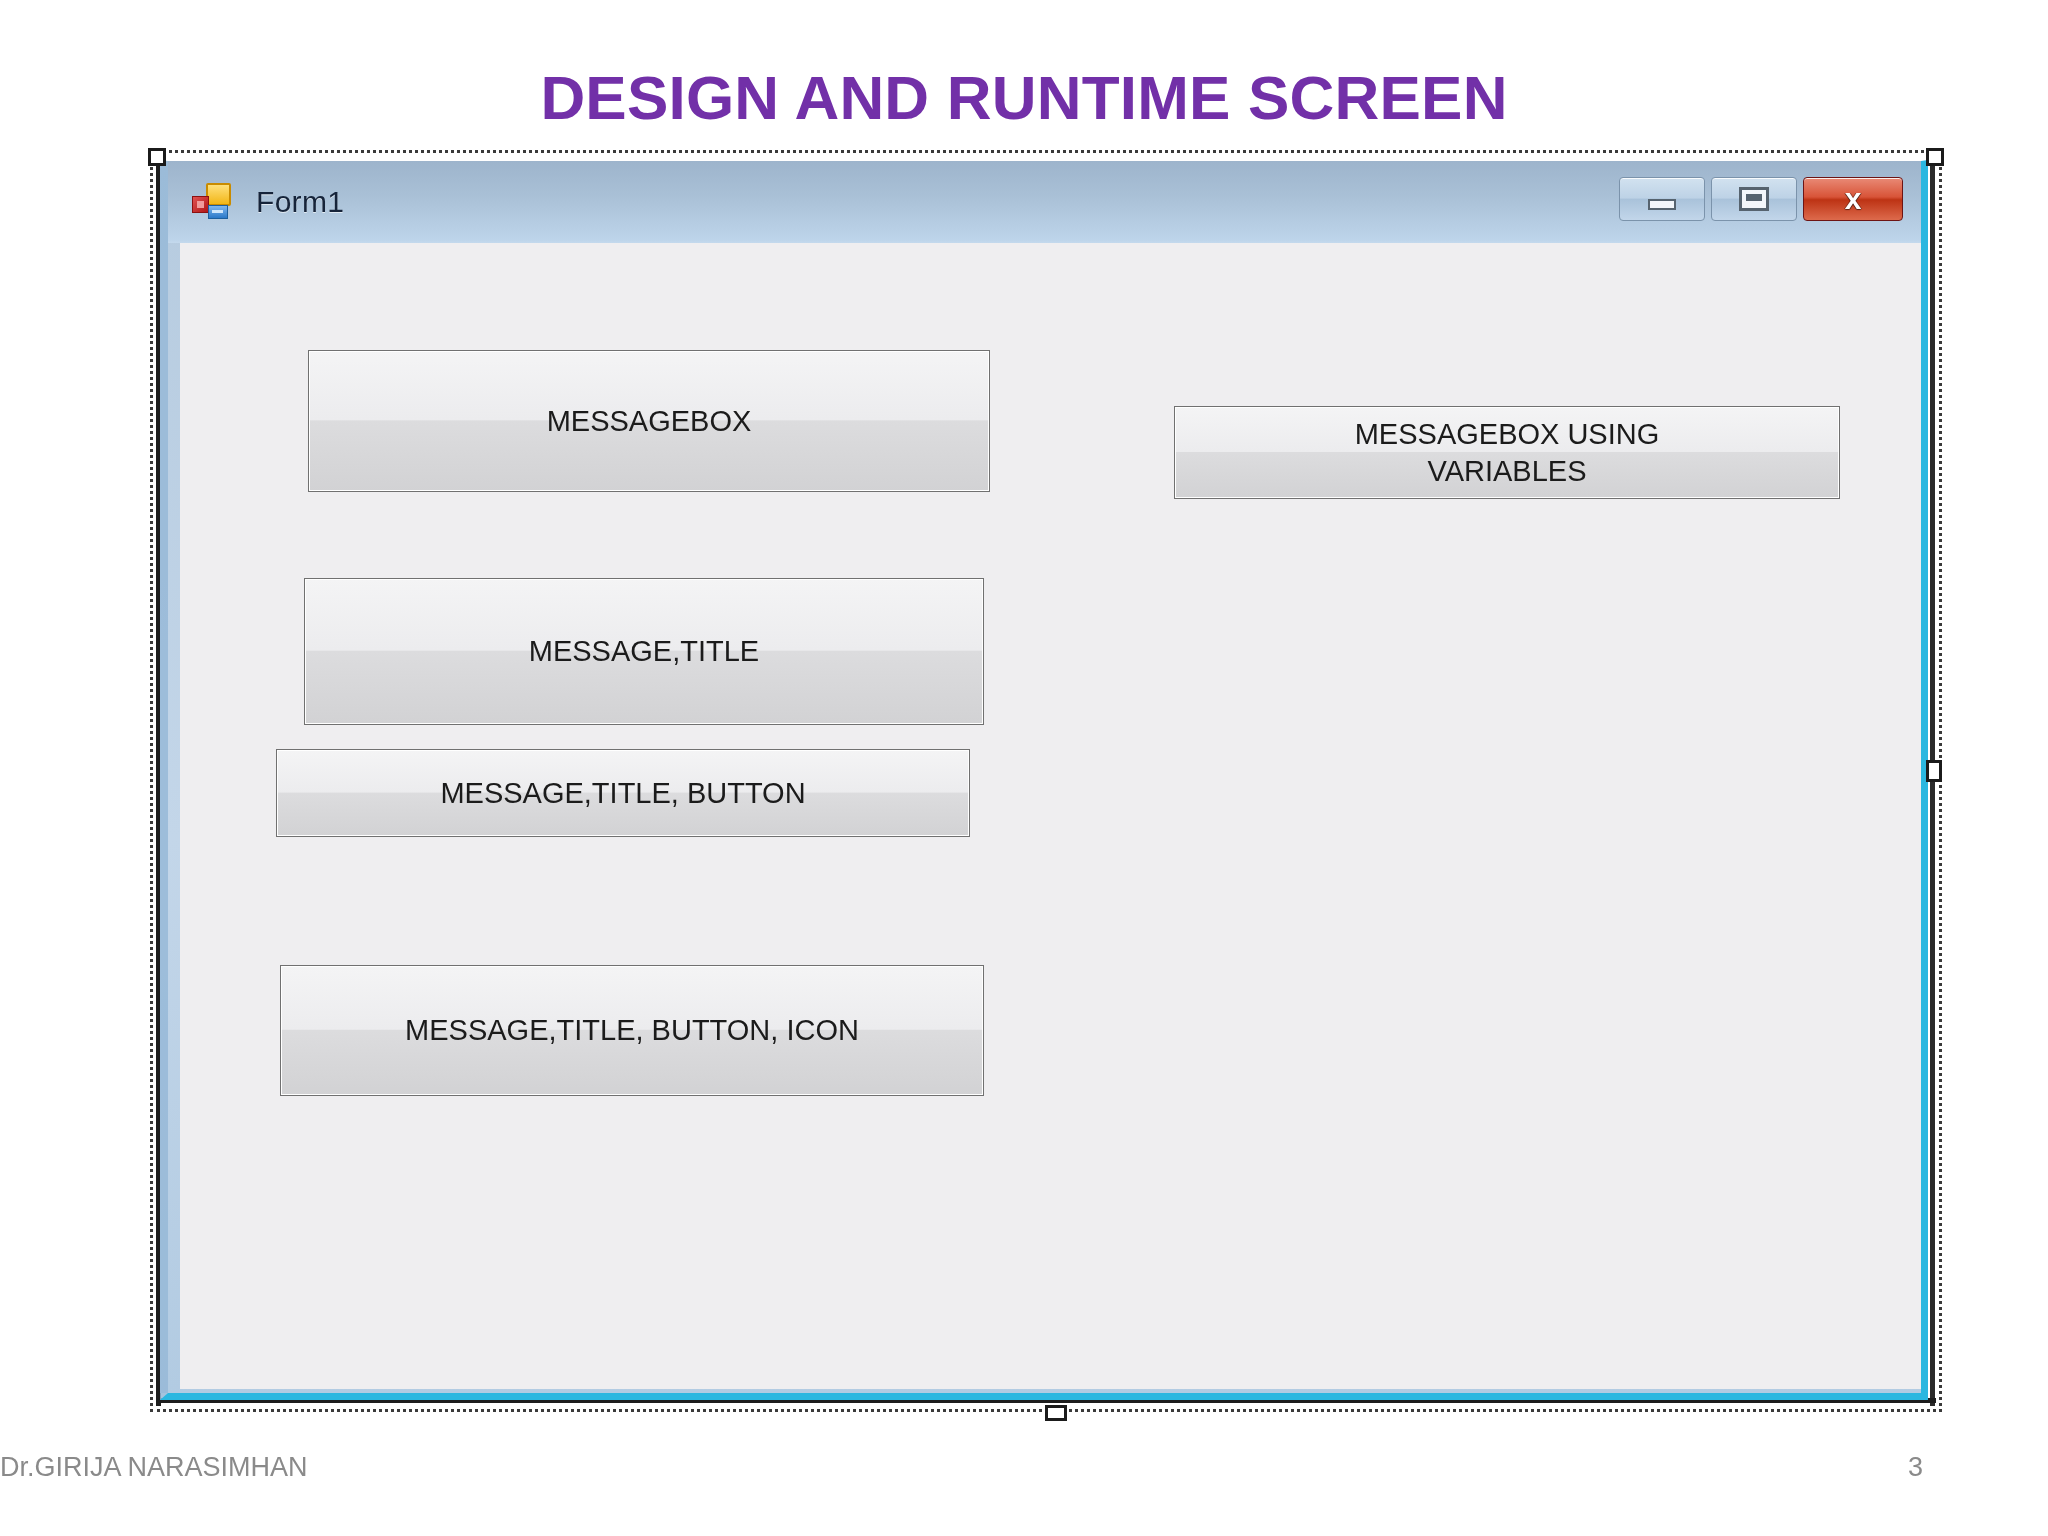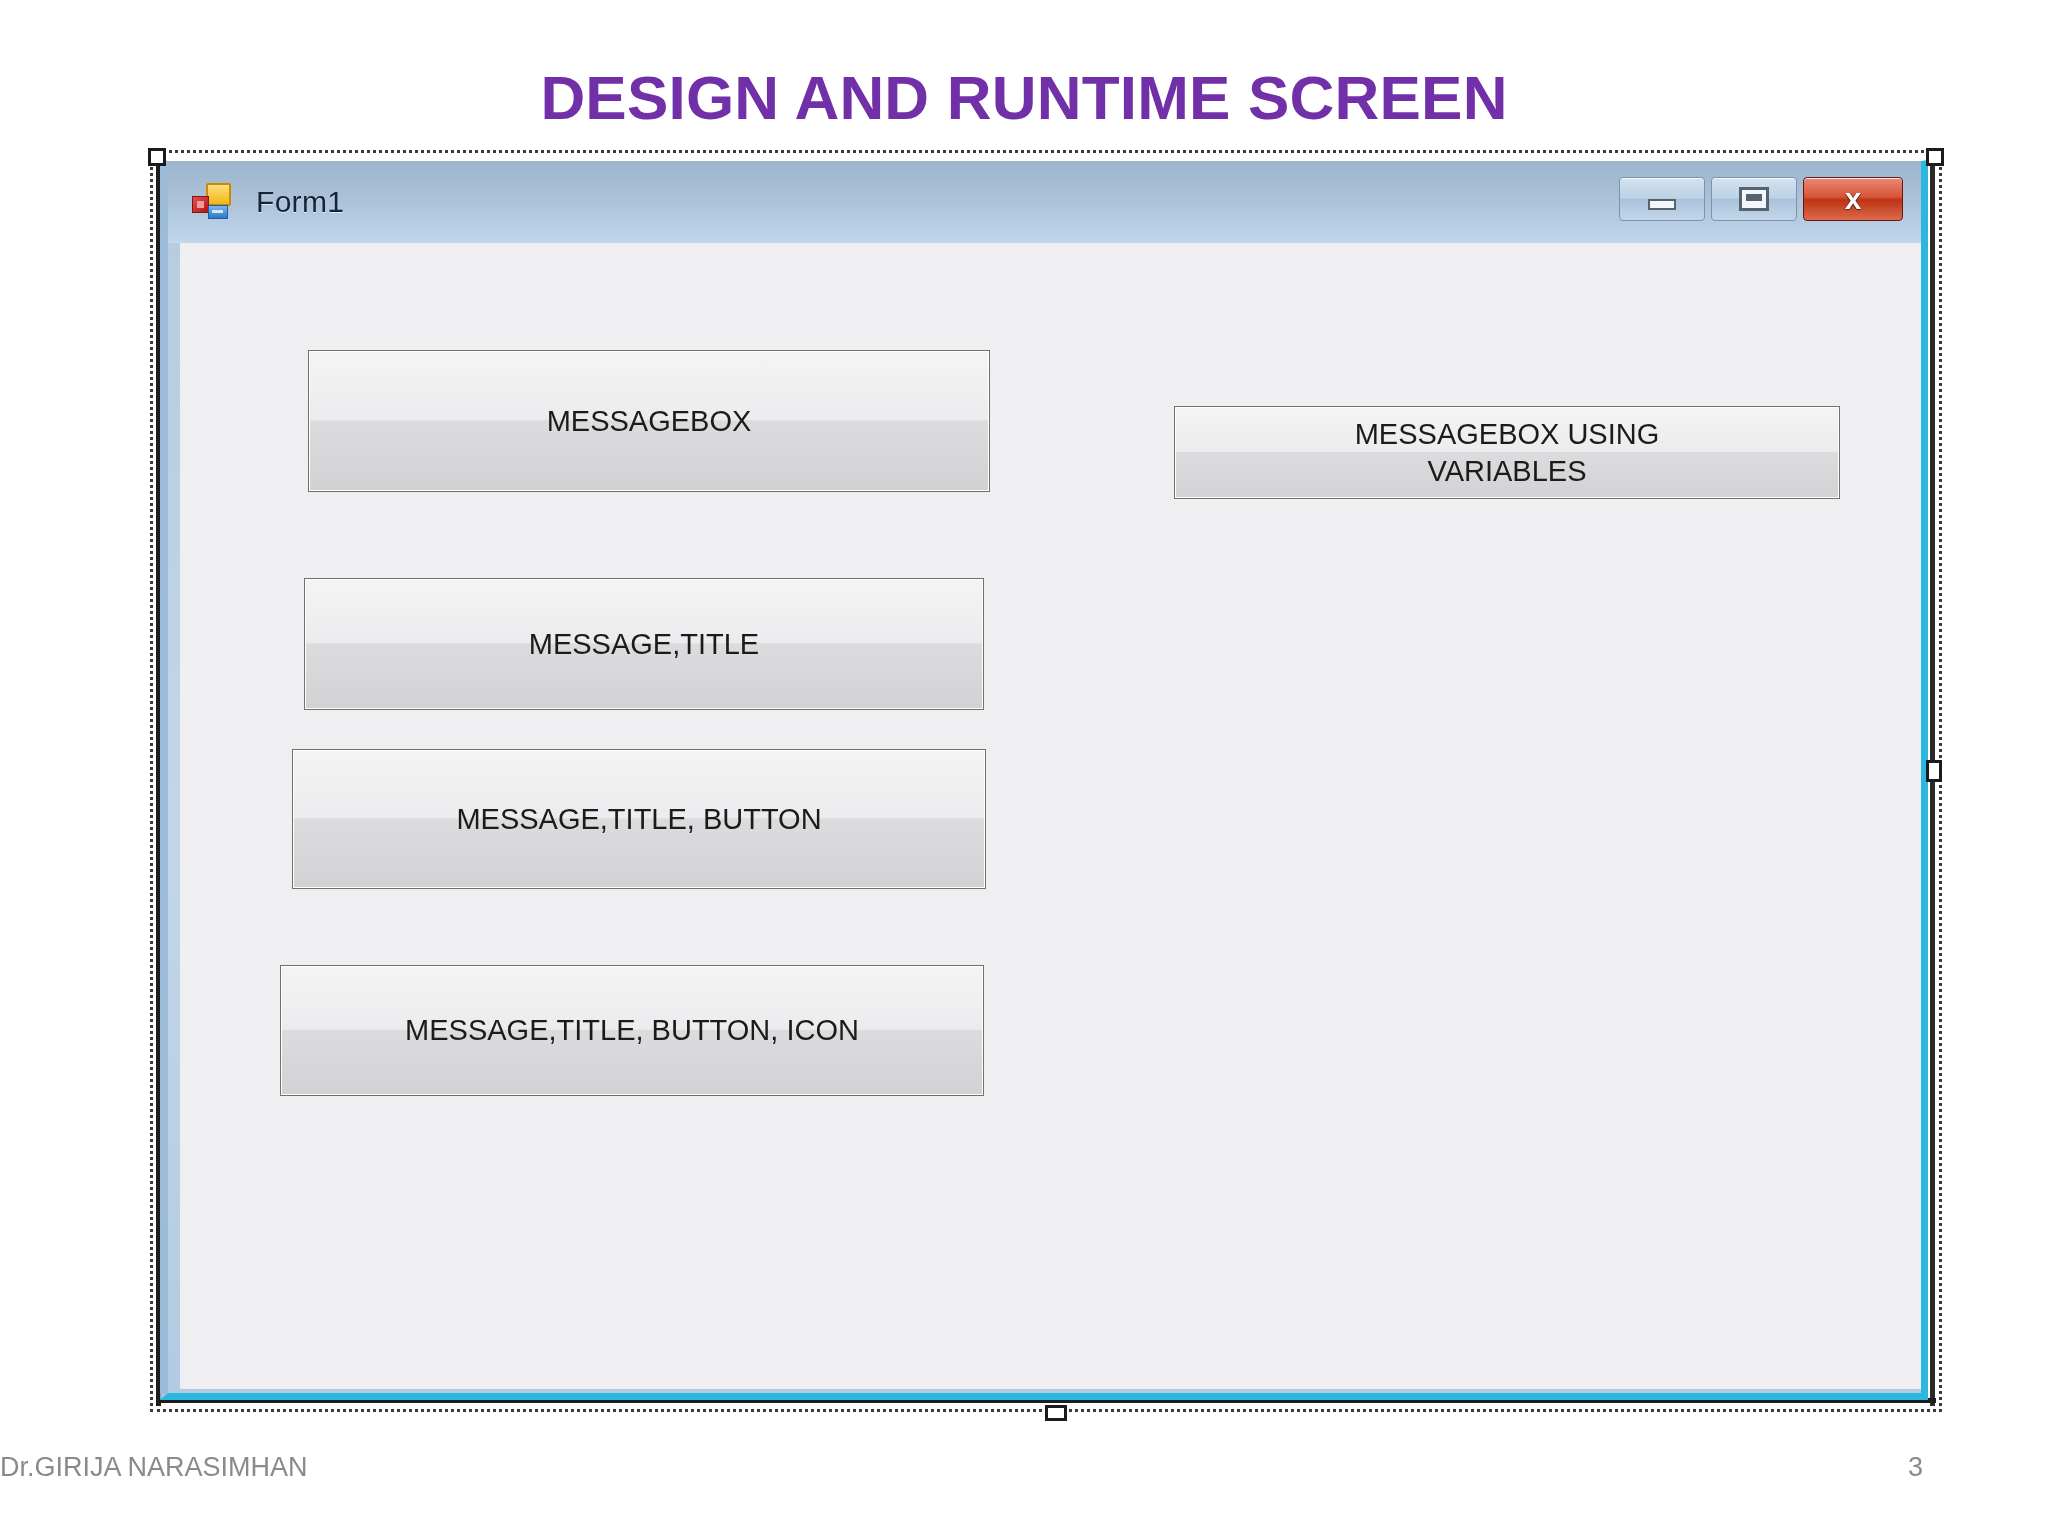--- a/index.html
+++ b/index.html
@@ -292,23 +292,23 @@
         <div class="win-btn close">
           <span class="glyph-close">x</span>
         </div>
       </div>
     </div>
 
     <div class="client-area">
 
       <div class="wf-button" style="left:128px; top:107px; width:682px; height:142px;">MESSAGEBOX</div>
 
-      <div class="wf-button" style="left:124px; top:335px; width:680px; height:132px;">MESSAGE,TITLE</div>
-
-      <div class="wf-button" style="left:112px; top:506px; width:694px; height:140px;">MESSAGE,TITLE, BUTTON</div>
+      <div class="wf-button" style="left:124px; top:335px; width:680px; height:147px;">MESSAGE,TITLE</div>
+
+      <div class="wf-button" style="left:96px; top:506px; width:694px; height:88px;">MESSAGE,TITLE, BUTTON</div>
 
       <div class="wf-button" style="left:100px; top:722px; width:704px; height:131px;">MESSAGE,TITLE, BUTTON, ICON</div>
 
       <div class="wf-button" style="left:994px; top:163px; width:666px; height:93px;">MESSAGEBOX USING
 VARIABLES</div>
 
     </div>
   </div>
 
   <div class="sel-dotted"></div>

